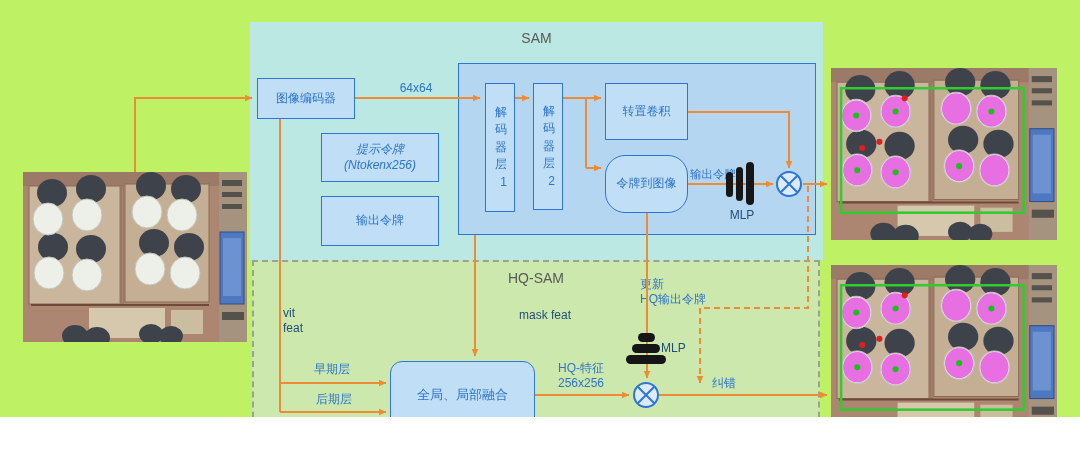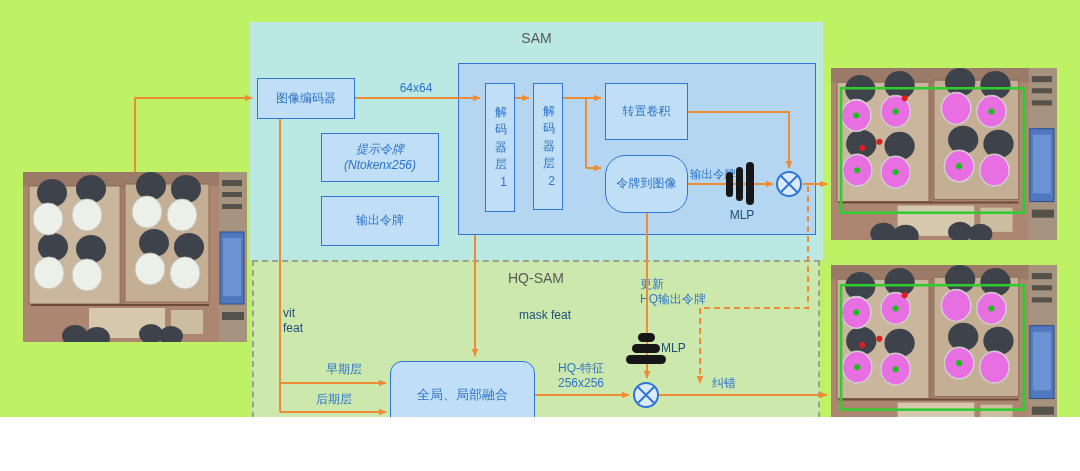--- a/index.html
+++ b/index.html
@@ -139,21 +139,21 @@
 
   <div class="lbl" style="left:378px;top:81px;width:76px;text-align:center;">64x64</div>
   <div class="lbl" style="left:690px;top:167px;font-size:11.5px;">输出令牌</div>
   <div class="lbl navy" style="left:724px;top:208px;width:36px;text-align:center;">MLP</div>
   <div class="lbl navy" style="left:661px;top:341px;">MLP</div>
   <div class="lbl navy" style="left:283px;top:306px;">
     <div>vit</div>
     <div>feat</div>
   </div>
   <div class="lbl navy" style="left:479px;top:308px;margin-left:40px;">mask feat</div>
-  <div class="lbl" style="left:318px;top:362px;width:52px;text-align:center;">早期层</div>
+  <div class="lbl" style="left:306px;top:362px;width:52px;text-align:center;">早期层</div>
   <div class="lbl" style="left:308px;top:392px;width:52px;text-align:center;">后期层</div>
   <div class="lbl" style="left:558px;top:361px;">
     <div>HQ-特征</div>
     <div>256x256</div>
   </div>
   <div class="lbl" style="left:640px;top:277px;width:94px;text-align:left;">
     <div>更新</div>
     <div>HQ输出令牌</div>
   </div>
   <div class="lbl" style="left:712px;top:336px;margin-top:40px;">纠错</div>

